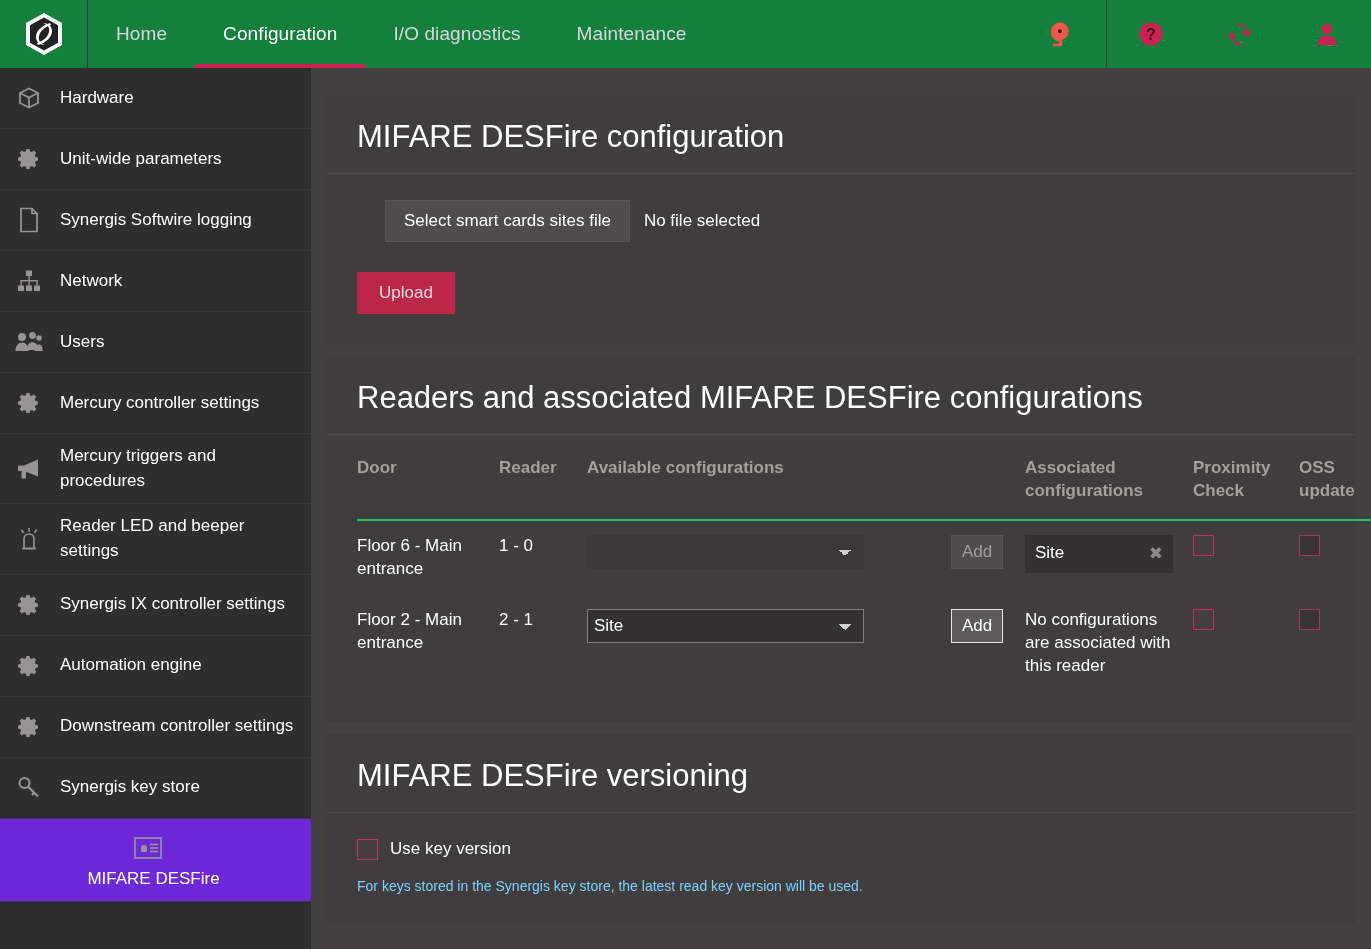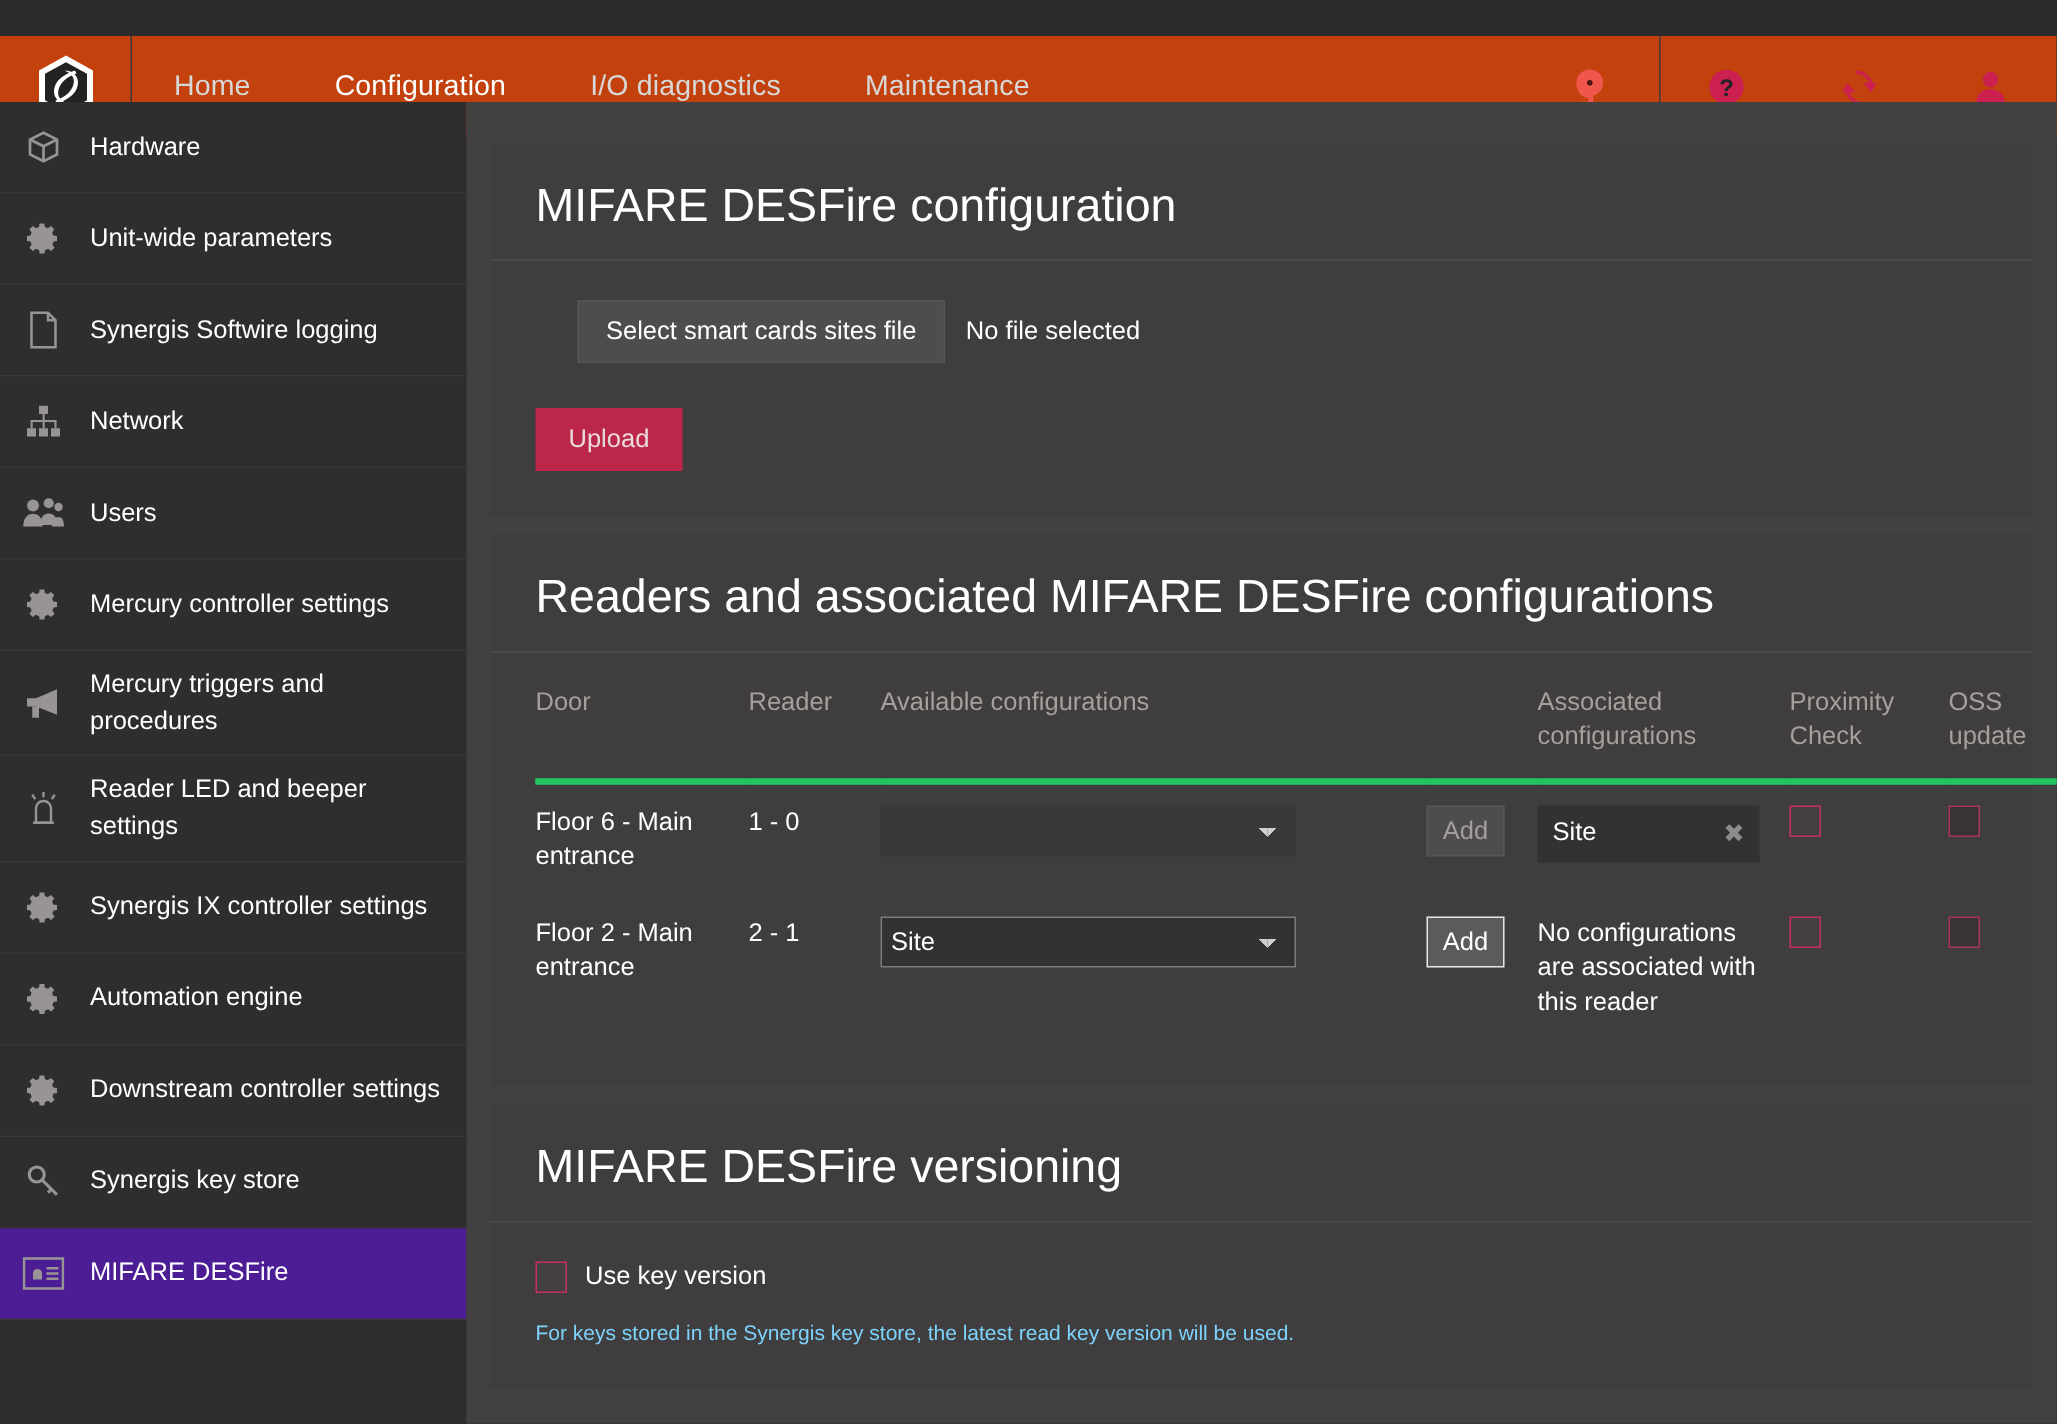--- a/index.html
+++ b/index.html
@@ -9,22 +9,22 @@
     overflow: hidden;
     background: #2b2b2b;
     font-family: "Liberation Sans", sans-serif;
     -webkit-font-smoothing: antialiased;
   }
 
   
   .topbar {
     position: absolute; top: 0; left: 0;
     width: 1371px; height: 68px;
-    background: #c2410c;
-    display: flex; align-items: center; margin-top: 24px;
+    background: #15803d;
+    display: flex; align-items: center;
   }
   .logo-cell {
     width: 88px; height: 68px;
     display: flex; align-items: center; justify-content: center;
     border-right: 1px solid #3a3a3a;
     flex: 0 0 88px;
   }
   .logo-cell svg { display:block; }
 
   .nav-tabs { display: flex; align-items: stretch; height: 68px; }
@@ -68,21 +68,21 @@
   .side-item {
     display: flex; align-items: center;
     min-height: 61px;
     padding: 10px 14px 10px 10px;
     border-bottom: 1px solid #383838;
     cursor: pointer;
     color: #ffffff;
     font-size: 17px;
     line-height: 1.45;
   }
-  .side-item.active { background: #4c1d95; }
+  .side-item.active { background: #6d28d9; flex-direction: column; }
   .side-icon {
     flex: 0 0 38px;
     width: 38px; height: 30px;
     display: flex; align-items: center; justify-content: center;
     margin-right: 12px;
   }
   .side-label { flex: 1 1 auto; }
 
   
   .main {
@@ -133,25 +133,25 @@
   }
 
   
   table.readers {
     width: 100%;
     border-collapse: collapse;
     table-layout: fixed;
   }
   table.readers th {
     text-align: left;
-    font-weight: normal;
+    font-weight: bold;
     color: #a79f9c;
     font-size: 17px;
     padding: 4px 8px 16px 0;
-    border-bottom: 4px solid #22c55e;
+    border-bottom: 2px solid #22c55e;
     vertical-align: top;
     line-height: 1.35;
   }
   table.readers td {
     color: #ffffff;
     font-size: 17px;
     padding: 14px 8px 14px 0;
     vertical-align: top;
     line-height: 1.35;
   }

